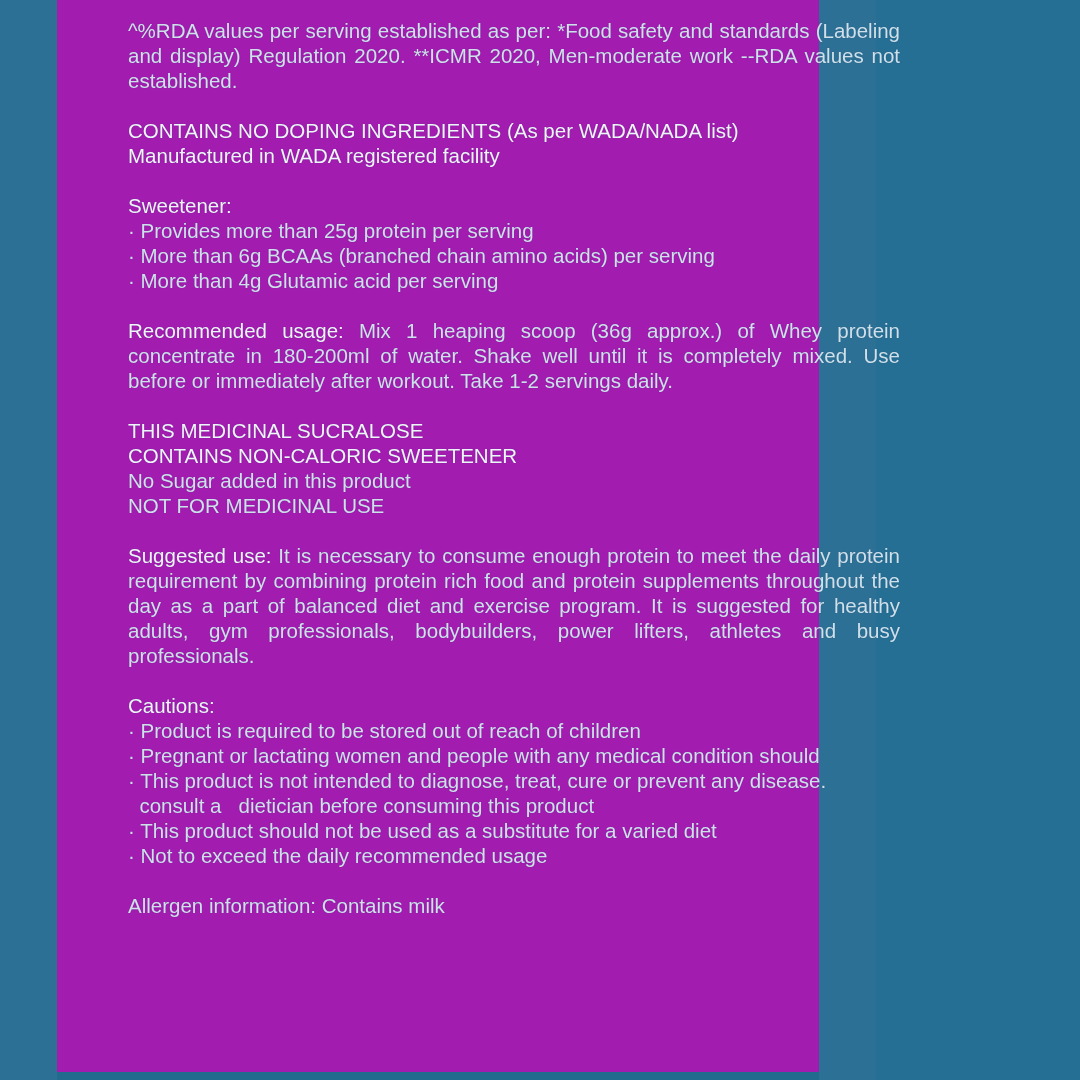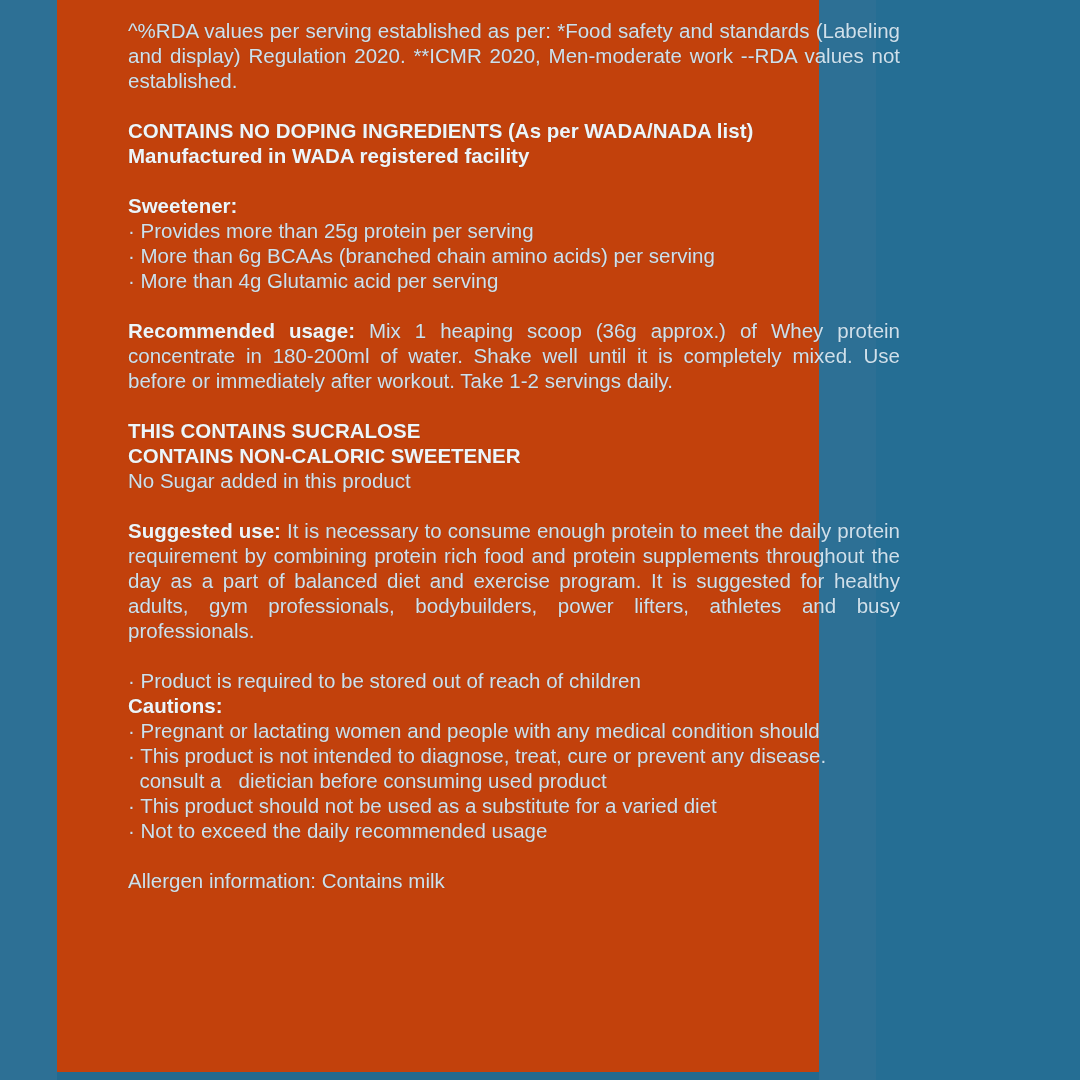--- a/index.html
+++ b/index.html
@@ -10,21 +10,21 @@
     overflow: hidden;
   }
   body {
     background: #256e94;
     font-family: "Liberation Sans", "DejaVu Sans", sans-serif;
   }
   .page {
     position: relative;
     width: 876px;
     height: 1080px;
-    background: #c2410c;
+    background: #a21caf;
   }
   .edge {
     position: absolute;
     top: 0;
     bottom: 0;
     background: #2d7095;
   }
   .edge.left  { left: 0; width: 57px; }
   .edge.right { right: 0; width: 57px; }
   .bottom-band {
@@ -50,21 +50,21 @@
     text-align: justify;
   }
   .block {
     margin: 0 0 25px 0;
   }
   .block:last-child { margin-bottom: 12px; }
   .line {
     white-space: pre-wrap;
   }
   .bold, strong {
-    font-weight: bold;
+    font-weight: normal;
     color: #eef5f9;
   }
 </style>
 </head>
 <body>
 
 <div class="page">
   <div class="edge left"></div>
   <div class="edge right"></div>
   <div class="bottom-band"></div>
@@ -82,33 +82,34 @@
       <div class="line bold">Sweetener:</div>
       <div class="line">· Provides more than 25g protein per serving</div>
       <div class="line">· More than 6g BCAAs (branched chain amino acids) per serving</div>
       <div class="line">· More than 4g Glutamic acid per serving</div>
     </div>
 
     <p class="para"><strong>Recommended usage:</strong><span> Mix 1 heaping scoop (36g approx.) of Whey protein concentrate in 180-200ml of water. Shake well until it is completely mixed. Use before or immediately after workout. Take 1-2 servings daily.</span></p>
 
 
     <div class="block">
-      <div class="line bold">THIS CONTAINS SUCRALOSE</div>
+      <div class="line bold">THIS MEDICINAL SUCRALOSE</div>
       <div class="line bold">CONTAINS NON-CALORIC SWEETENER</div>
       <div class="line">No Sugar added in this product</div>
+      <div class="line">NOT FOR MEDICINAL USE</div>
     </div>
 
     <p class="para"><strong>Suggested use:</strong><span> It is necessary to consume enough protein to meet the daily protein requirement by combining protein rich food and protein supplements throughout the day as a part of balanced diet and exercise program.  It is suggested for healthy adults, gym professionals, bodybuilders, power lifters, athletes and busy professionals.</span></p>
 
     <div class="block">
+      <div class="line bold">Cautions:</div>
       <div class="line">· Product is required to be stored out of reach of children</div>
-      <div class="line bold">Cautions:</div>
       <div class="line">· Pregnant or lactating women and people with any medical condition should</div>
       <div class="line">· This product is not intended to diagnose, treat, cure or prevent any disease.</div>
-      <div class="line">  consult a   dietician before consuming used product</div>
+      <div class="line">  consult a   dietician before consuming this product</div>
       <div class="line">· This product should not be used as a substitute for a varied diet</div>
       <div class="line">· Not to exceed the daily recommended usage</div>
     </div>
 
     <div class="block">
       <div class="line">Allergen information: Contains milk</div>
     </div>
 
   </div>
 </div>

